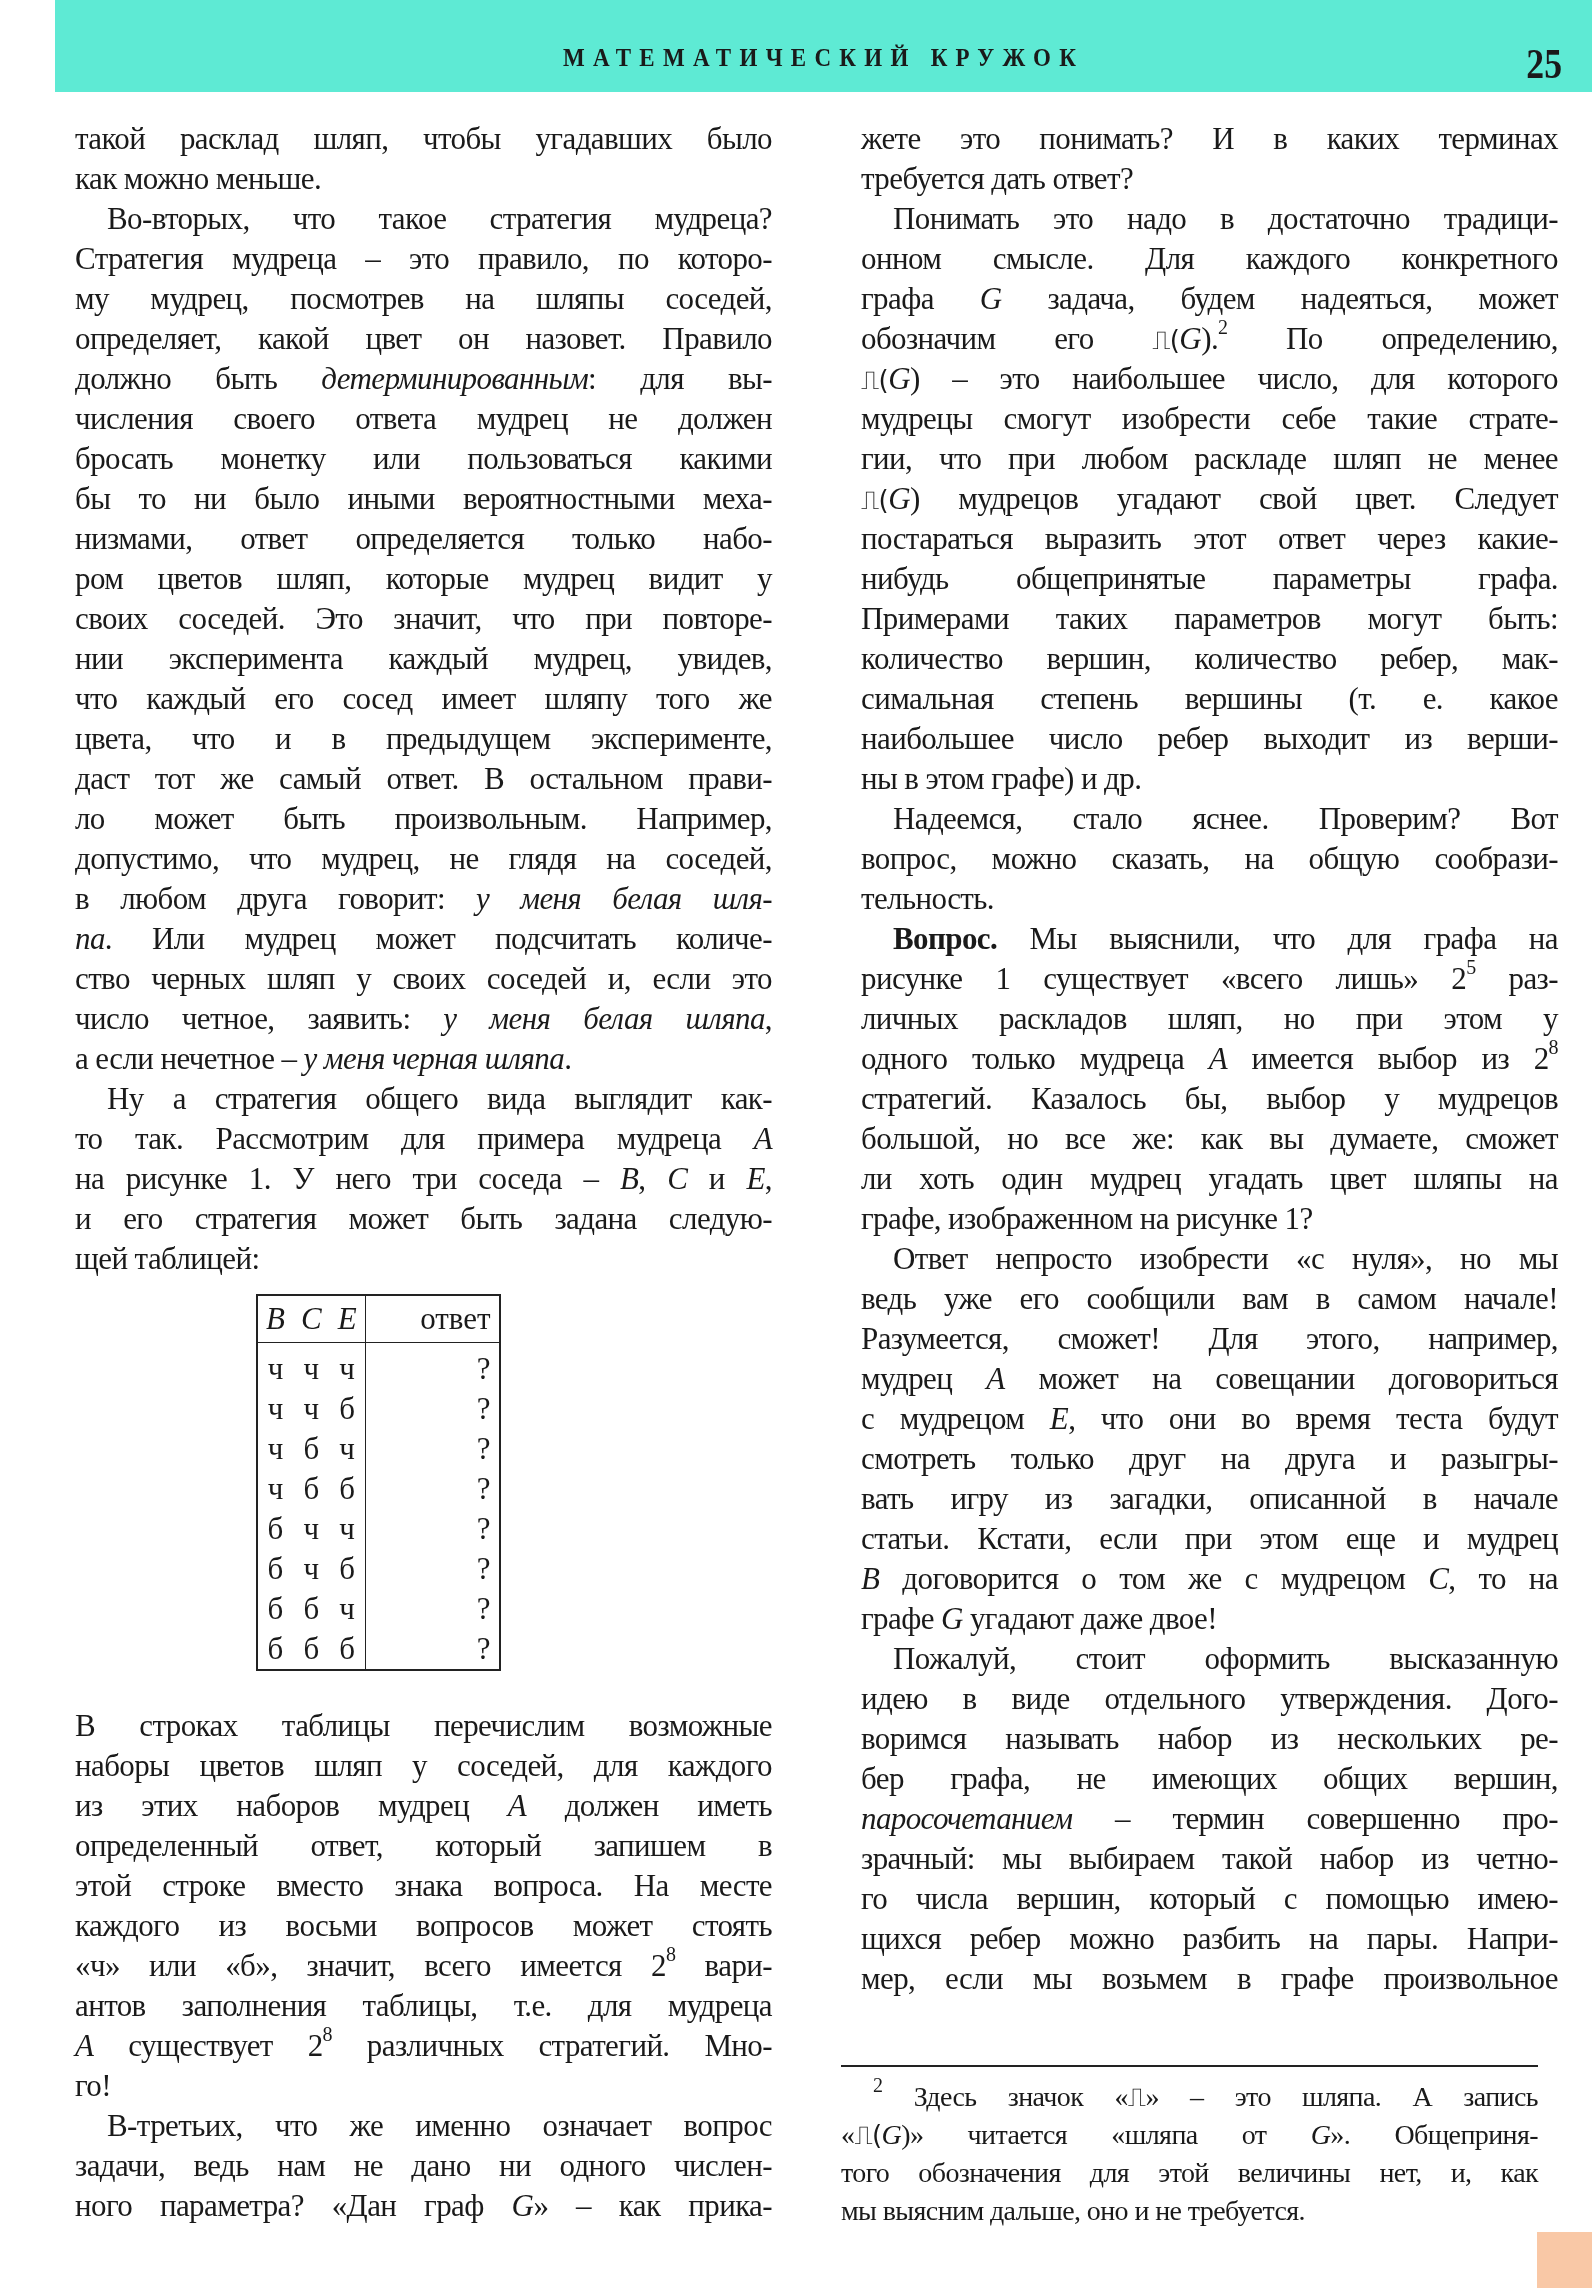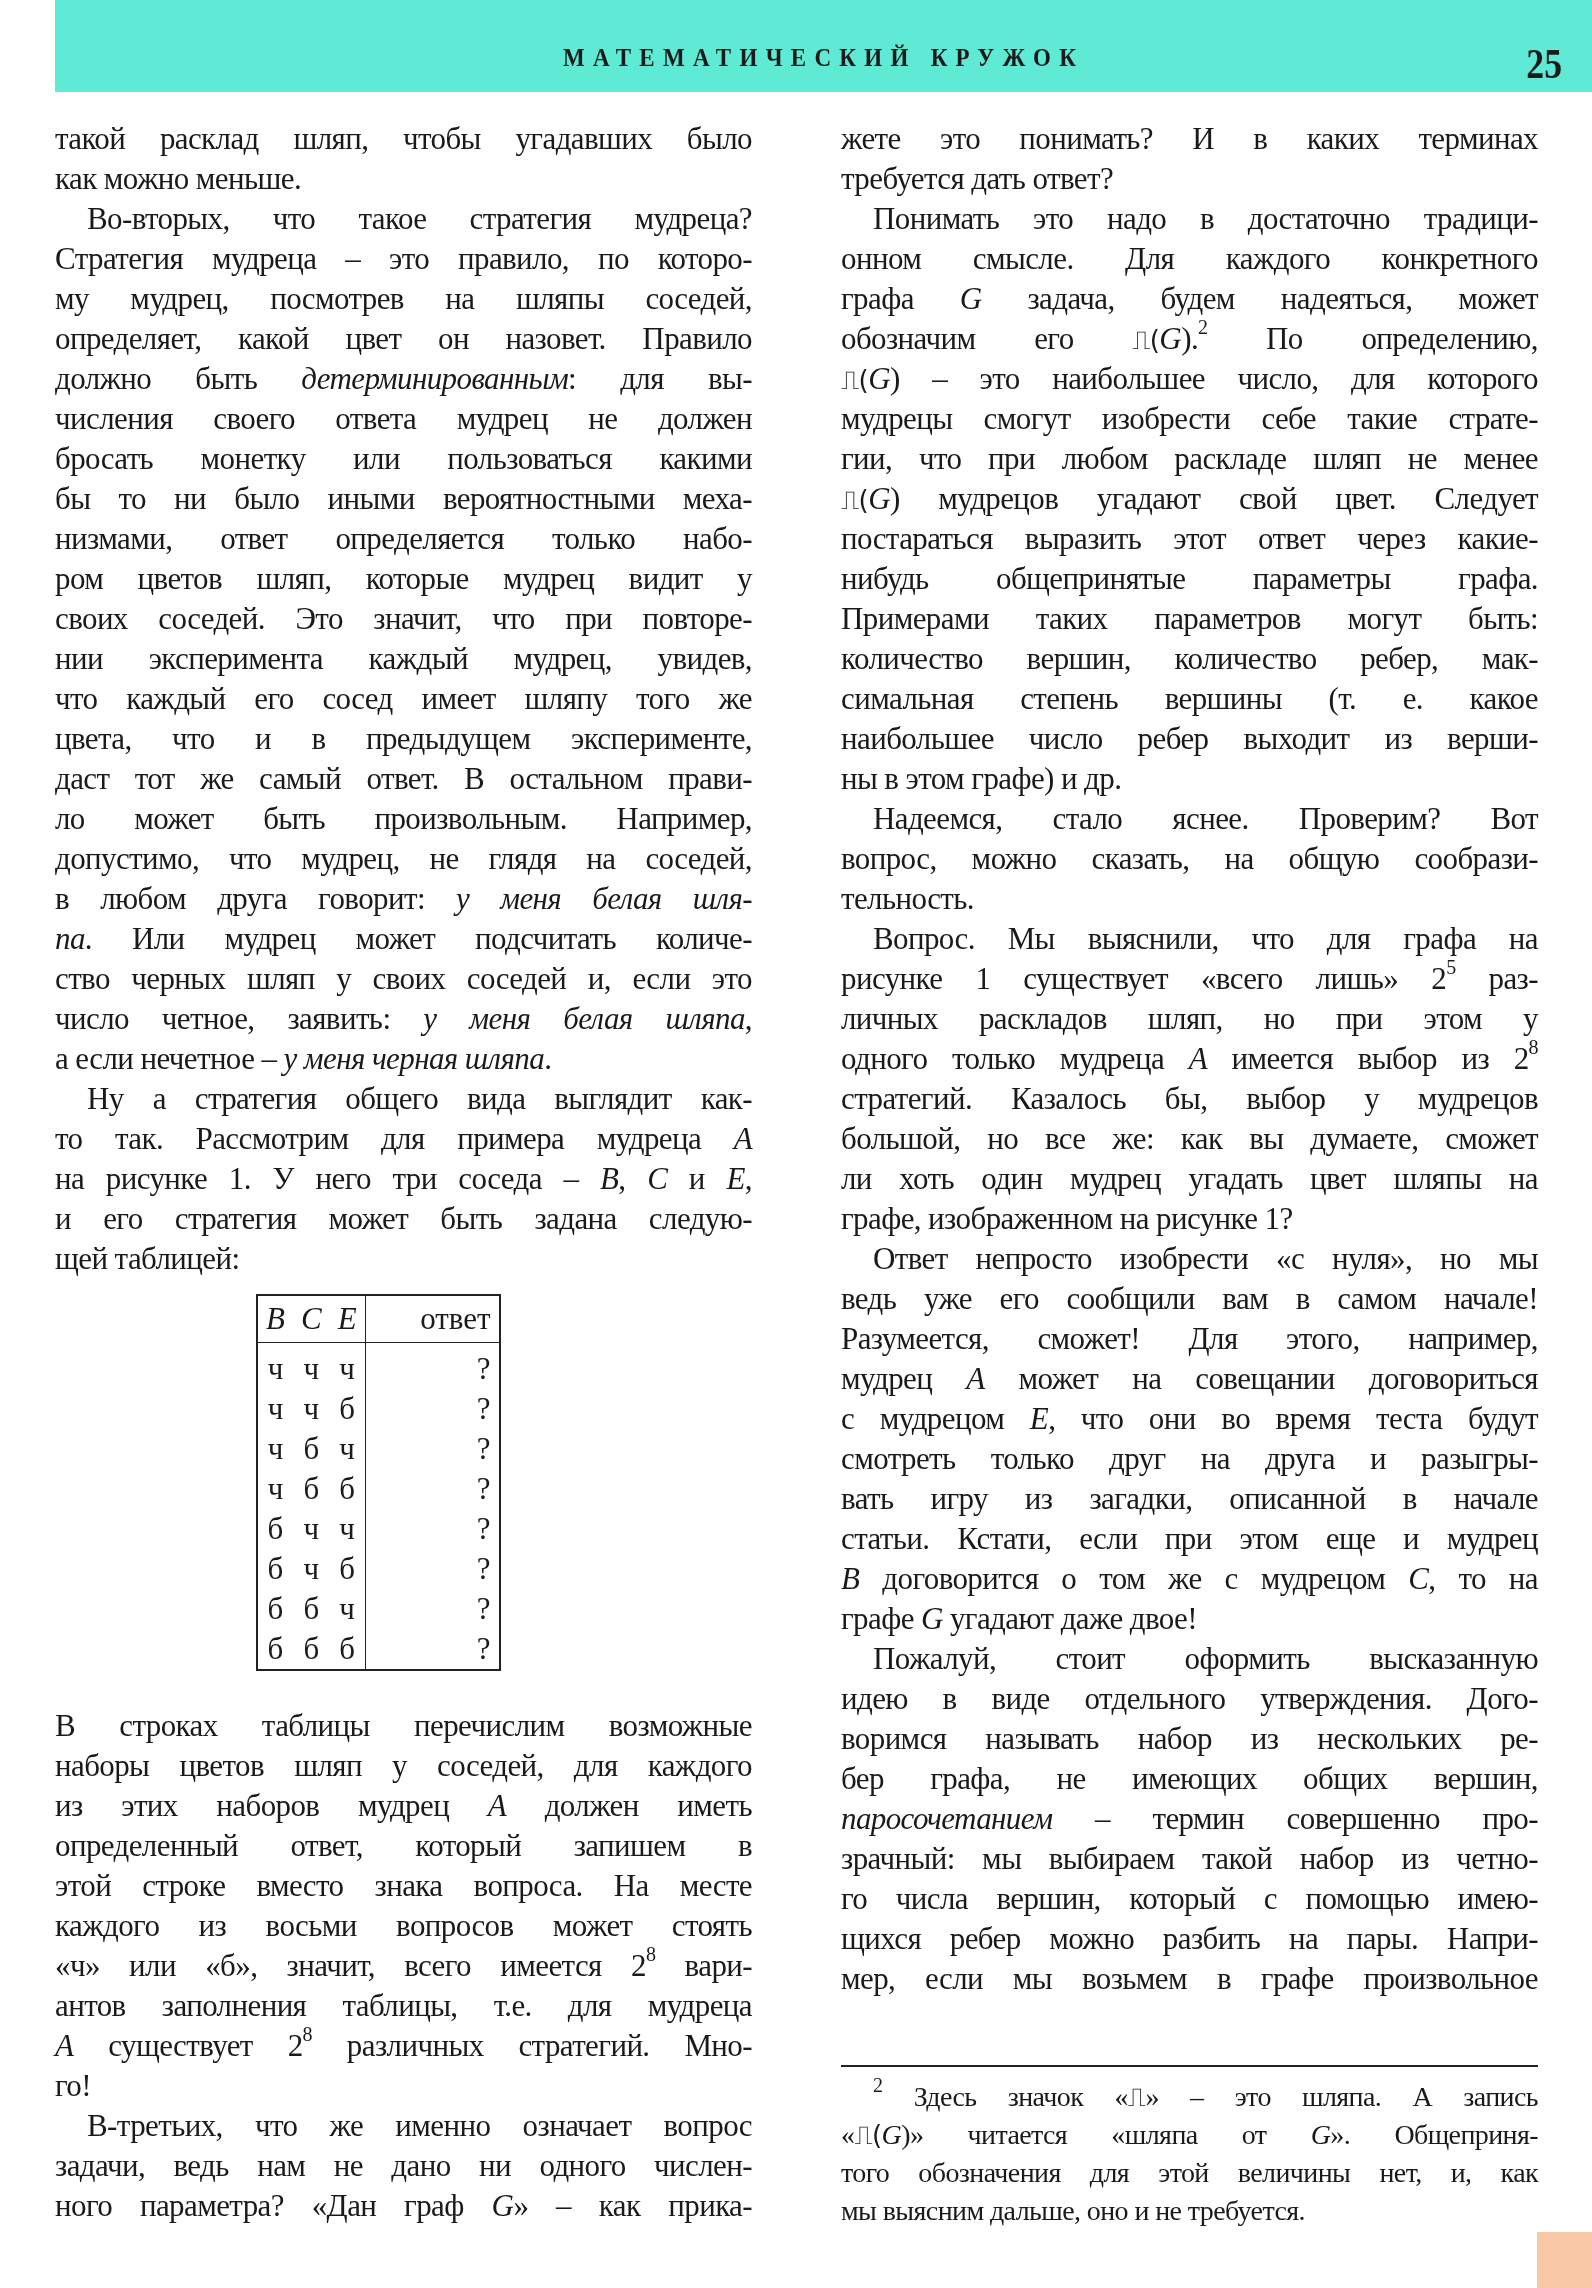--- a/index.html
+++ b/index.html
@@ -16,29 +16,29 @@
     position: absolute; left: 0; width: 1537px; top: 44px; text-align: center;
     font-size: 25px; font-weight: bold; letter-spacing: 9px; color: #1a1a1a;
     transform: scaleX(0.92);
   }
   .page-number {
     position: absolute; right: 30px; top: 40px; font-size: 42px; font-weight: bold;
     transform: scaleX(0.85); transform-origin: right;
   }
   .column {
     position: absolute; top: 119px; width: 697px;
-    font-size: 31px; line-height: 40px; text-align: justify;
+    font-size: 31px; line-height: 40px; text-align: justify; margin-left: 20px;
   }
   .col-left { left: 55px; }
   .col-right { left: 841px; }
   .line { display: block; white-space: nowrap; height: 40px; text-align: justify; text-align-last: justify; letter-spacing: -0.6px; }
   .line.last { text-align-last: left; }
   .indent { padding-left: 32px; }
   i { font-style: italic; }
-  b { font-weight: normal; }
+  b { font-weight: bold; }
   sup { font-size: 20px; line-height: 0; position: relative; top: -4px; }
 
   .table-wrap { position: absolute; left: 256px; top: 1294px; }
   table.strategy {
     border-collapse: collapse; font-size: 31px;
     border-top: 2px solid #222; border-bottom: 2px solid #222;
     border-left: 2px solid #222; border-right: 2px solid #222;
   }
   table.strategy th, table.strategy td { padding: 0 8px; height: 40px; text-align: center; font-weight: normal; }
   table.strategy th { border-bottom: 1.5px solid #222; height: 46px; }

